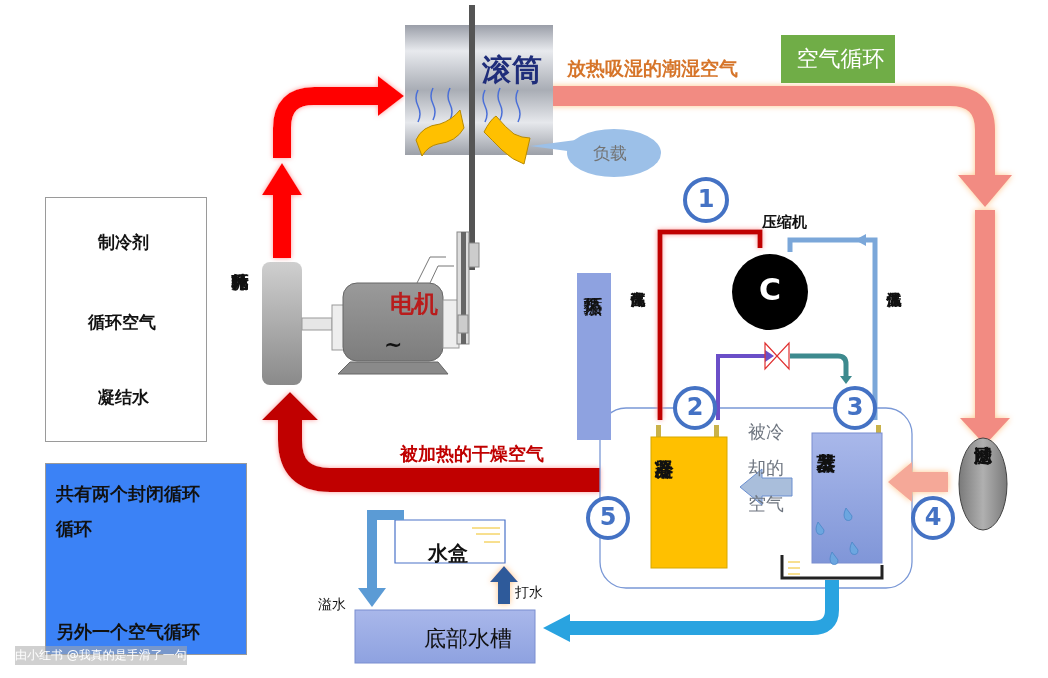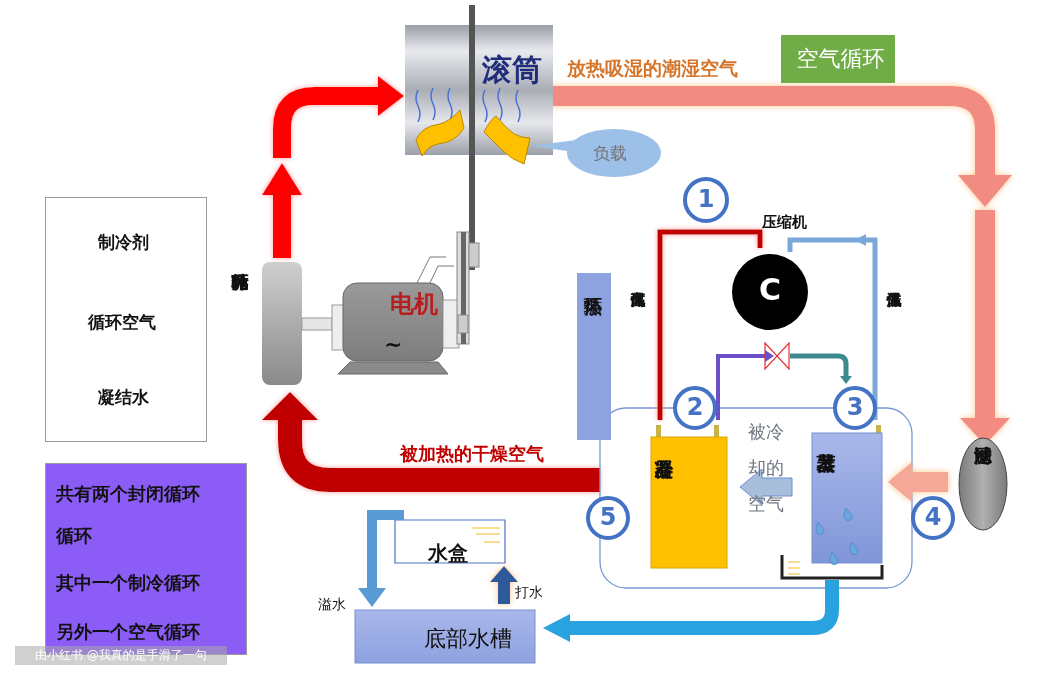--- a/index.html
+++ b/index.html
@@ -2,26 +2,26 @@
 <html><head>
 <meta charset="utf-8">
 <style>
   html, body { margin:0; padding:0; background:#ffffff; }
   body { width:1048px; height:678px; position:relative; overflow:hidden;
          font-family:"DejaVu Sans", sans-serif; }
   svg#diagram { position:absolute; left:0; top:0; }
   .legend-box { position:absolute; left:45px; top:197px; width:160px; height:243px;
                 border:1px solid #9a9a9a; background:#fff; }
   .note-box { position:absolute; left:45px; top:463px; width:200px; height:190px;
-              border:1px solid #9a9a9a; background:#8b5cf6; }
+              border:1px solid #9a9a9a; background:#3b82f6; }
   .note-line { position:absolute; left:10px; font-size:18px; font-weight:bold; color:#111; white-space:nowrap; }
   .legend-label { position:absolute; font-size:17px; font-weight:bold; color:#111; white-space:nowrap; }
   .vtext { position:absolute; font-size:17px; font-weight:bold; color:#111; width:20px; text-align:center; line-height:29px; }
   .watermark { position:absolute; left:15px; top:646px; font-size:12px; color:#ffffff;
-               background:rgba(170,170,170,0.55); padding:1px 20px; filter:blur(0.4px); }
+               background:rgba(170,170,170,0.55); padding:1px 0; filter:blur(0.4px); }
 </style>
 </head>
 <body>
 
 <svg id="diagram" width="1048" height="678" viewBox="0 0 1048 678">
   <defs>
     <linearGradient id="drumGrad" x1="0" y1="0" x2="0" y2="1">
       <stop offset="0" stop-color="#9a9ea8"></stop>
       <stop offset="0.2" stop-color="#e8eaee"></stop>
       <stop offset="0.5" stop-color="#a9adb5"></stop>
@@ -300,18 +300,17 @@
 <div style="position:absolute;left:355px;top:624px;width:180px;text-align:center;font-size:22px;color:#111;padding-left:23px;">底部水槽</div>
 
 <div class="legend-box">
   <div class="legend-label" style="left:52px;top:33px;">制冷剂</div>
   <div class="legend-label" style="left:42px;top:113px;">循环空气</div>
   <div class="legend-label" style="left:52px;top:188px;">凝结水</div>
 </div>
 
 <div class="note-box">
   <div class="note-line" style="top:18px;">共有两个封闭循环</div>
-  <div class="note-line" style="top:60px;font-family:Liberation Serif, serif;">循环</div>
-  <div class="note-line" style="top:107px;">其中一个制冷循环</div>
+  <div class="note-line" style="top:53px;font-family:Liberation Serif, serif;">循环</div>
   <div class="note-line" style="top:156px;">另外一个空气循环</div>
 </div>
 
 <div class="watermark">由小红书 @我真的是手滑了一句</div>
 
 </body></html>

